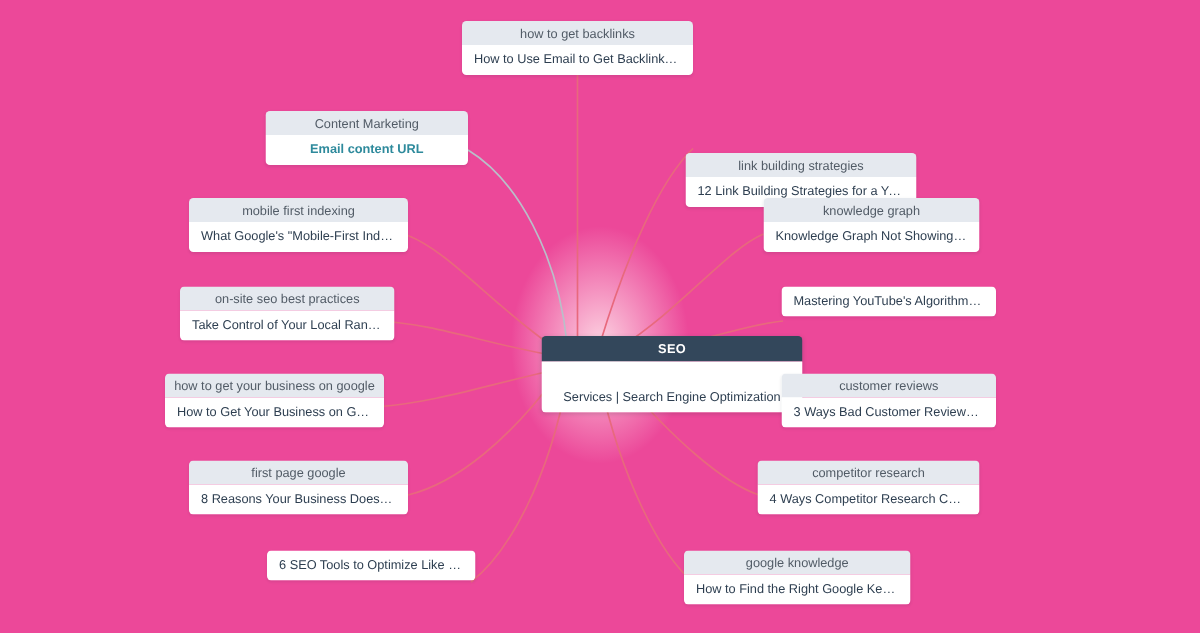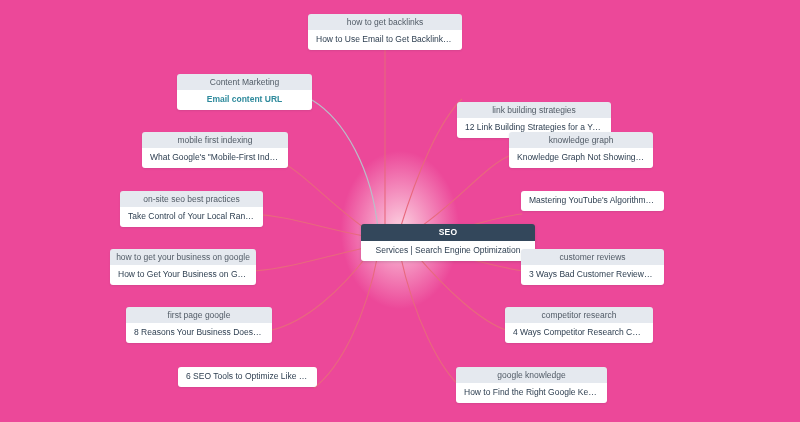--- a/index.html
+++ b/index.html
@@ -79,21 +79,21 @@
     text-align: center;
     padding: 4px 6px 4px 6px;
     line-height: 1.1;
     letter-spacing: 0.2px;
   }
   #root-node .root-body {
     background: #ffffff;
     color: #2d3e50;
     font-size: 8.5px;
     text-align: center;
-    padding: 5px 8px 5px 8px;
+    padding: 19px 8px 5px 8px;
     line-height: 1.15;
     white-space: nowrap;
   }
   .glow {
     position: absolute;
     left: 340px;
     top: 150px;
     width: 120px;
     height: 160px;
     background: radial-gradient(ellipse at center, rgba(255,235,238,0.85) 0%, rgba(241,244,248,0) 70%);
@@ -146,21 +146,21 @@
   <div class="node" id="n-content-marketing" style="left:177px; top:74px; width:135px;">
     <div class="node-header">Content Marketing</div>
     <div class="node-body attach">Email content URL</div>
   </div>
 
   <div class="node" id="n-link-building-strategies" style="left:457px; top:74px; width:154px;margin-top:28px;">
     <div class="node-header">link building strategies</div>
     <div class="node-body">12 Link Building Strategies for a Year's ...</div>
   </div>
 
-  <div class="node" id="n-mobile-first-indexing" style="left:126px; top:132px; width:146px;margin-left:16px;">
+  <div class="node" id="n-mobile-first-indexing" style="left:126px; top:132px; width:146px;">
     <div class="node-header">mobile first indexing</div>
     <div class="node-body">What Google's "Mobile-First Indexing" ...</div>
   </div>
 
   <div class="node" id="n-knowledge-graph" style="left:509px; top:132px; width:144px;">
     <div class="node-header">knowledge graph</div>
     <div class="node-body">Knowledge Graph Not Showing? Opti...</div>
   </div>
 
   <div class="node" id="n-on-site-seo" style="left:120px; top:191px; width:143px;">

